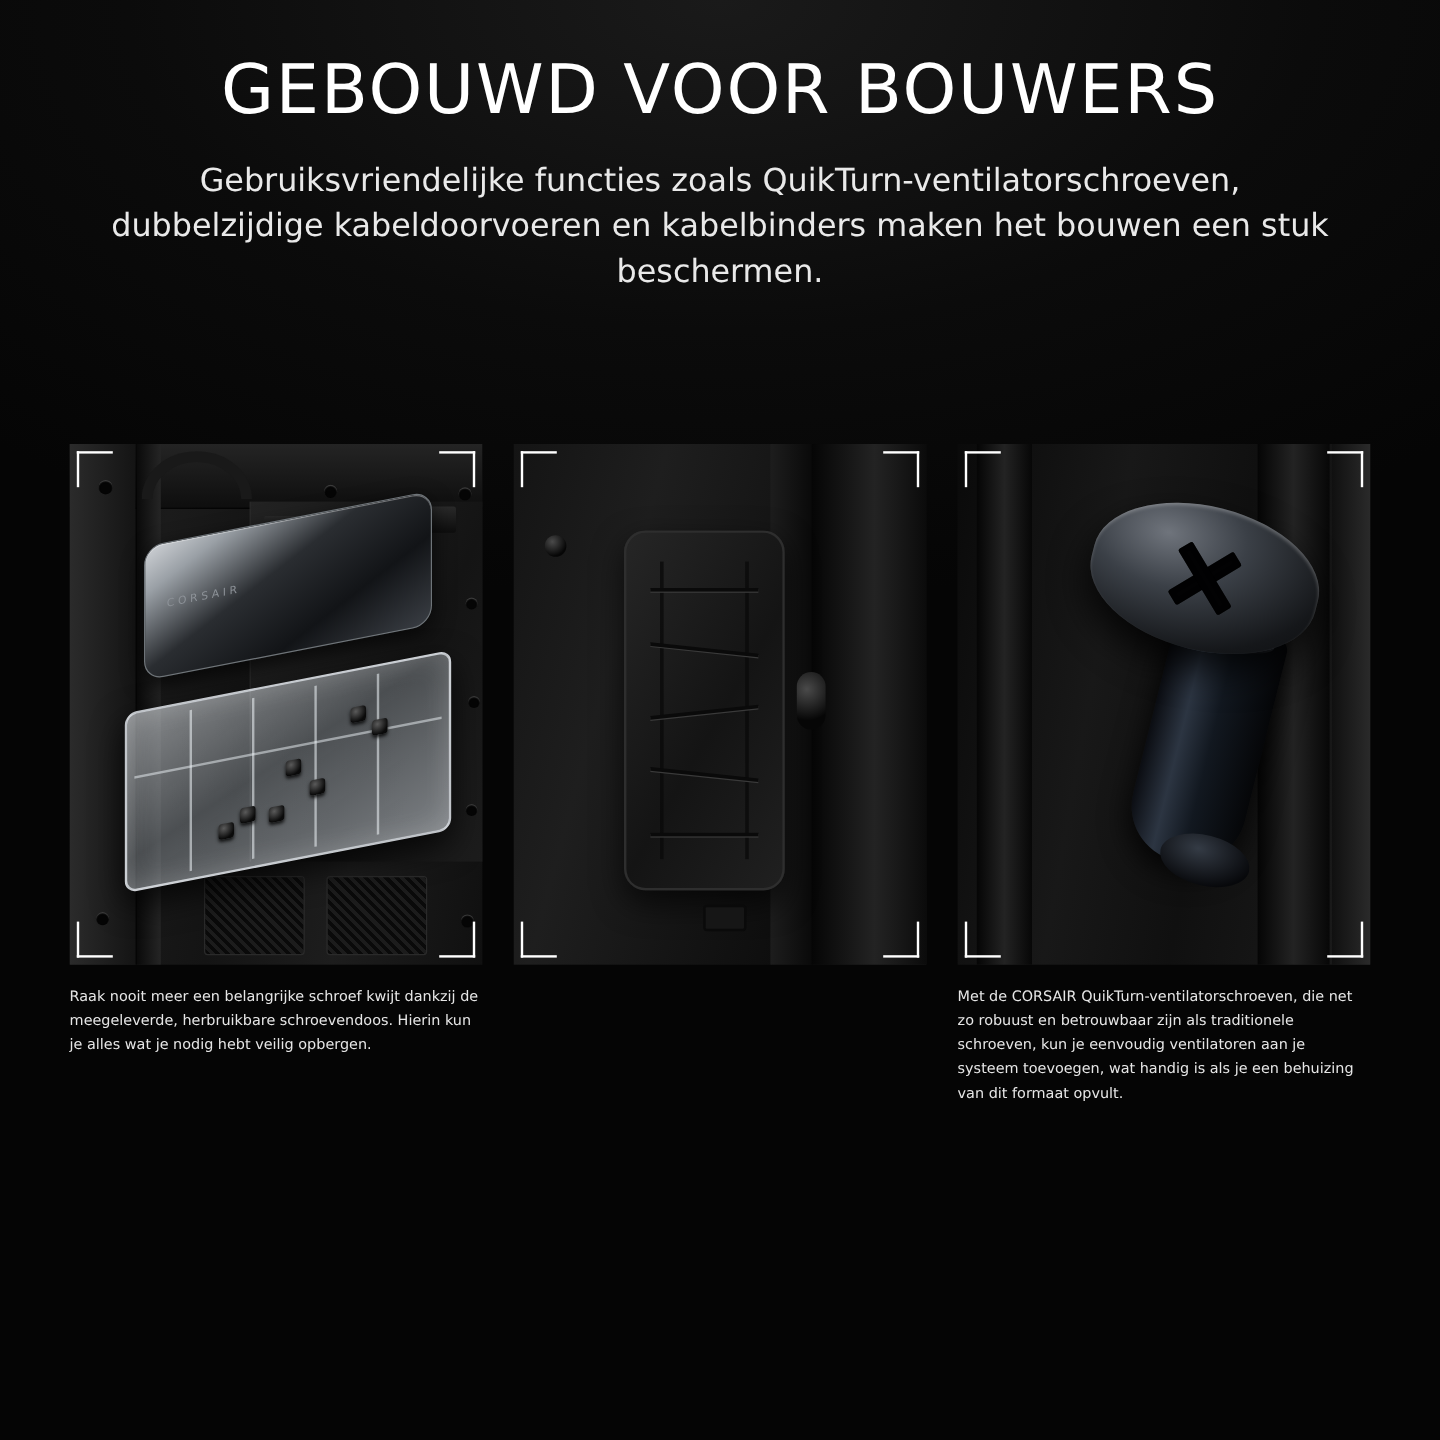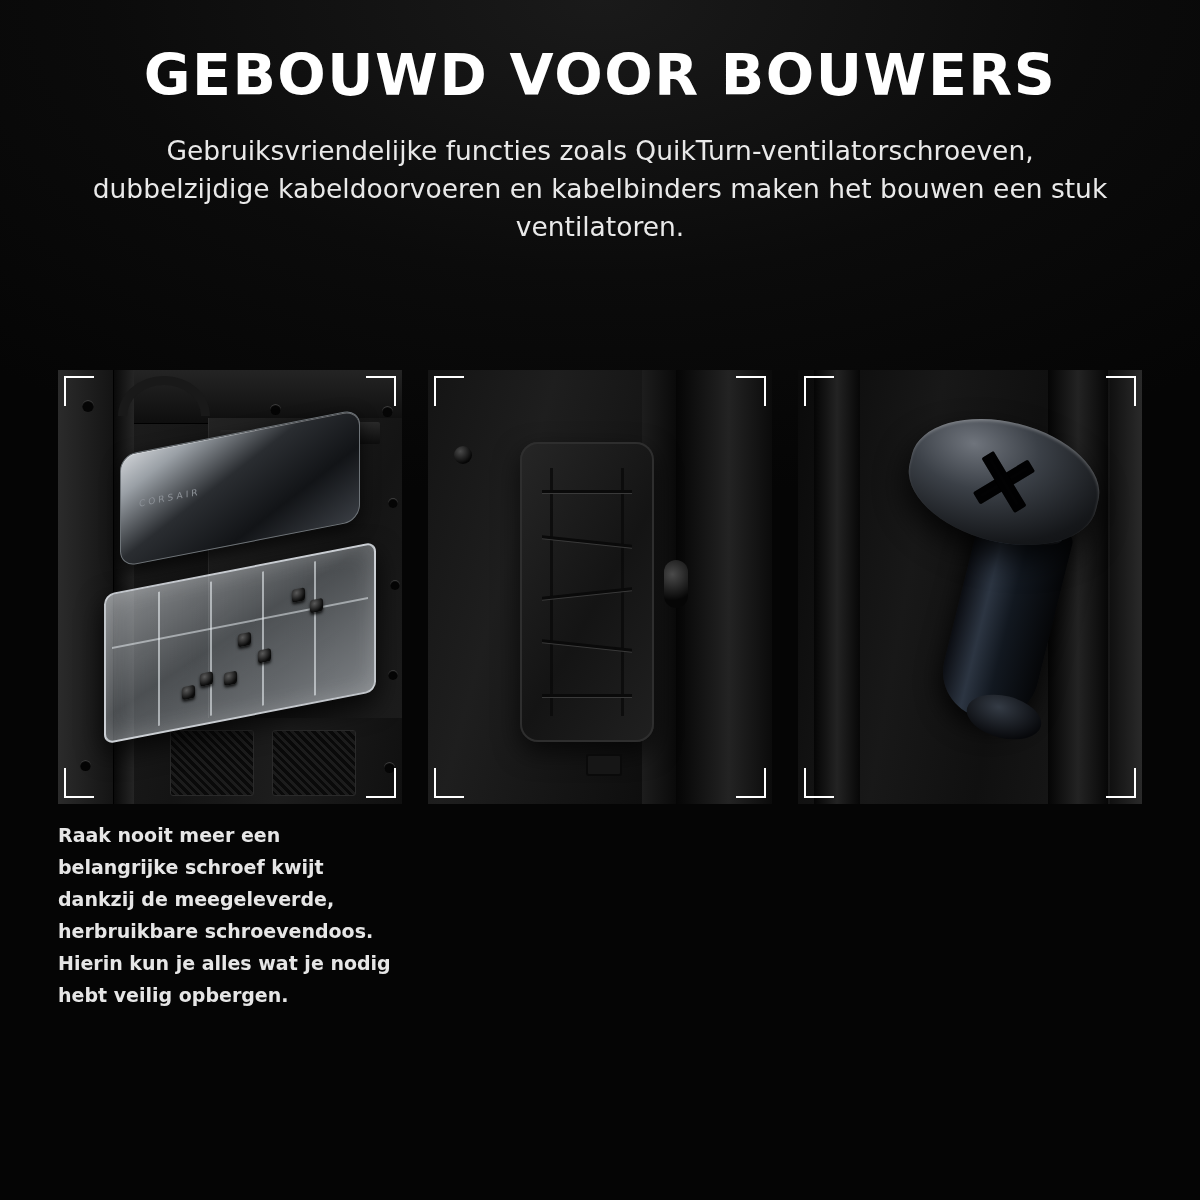--- a/index.html
+++ b/index.html
@@ -21,21 +21,21 @@
     padding: 0;
   }
 
   
   .header {
     padding-top: 46px;
     text-align: center;
   }
   .headline {
     font-family: "DejaVu Sans", sans-serif;
-    font-weight: 700;
+    font-weight: 400;
     font-size: 57px;
     letter-spacing: 1.5px;
     line-height: 1.05;
     color: #ffffff;
     text-transform: uppercase;
   }
   .subhead {
     margin: 26px auto 0 auto;
     width: 1050px;
     font-size: 26.5px;
@@ -86,24 +86,24 @@
     margin-top: 42px;
     font-size: 20.5px;
     font-weight: 700;
     letter-spacing: 0.4px;
     line-height: 1.32;
     text-transform: uppercase;
     color: #ffffff;
   }
   .card-body {
     margin-top: 16px;
-    font-size: 19px;
+    font-size: 12px;
     line-height: 1.68;
     color: #e6e6e6;
-    font-weight: 700;
+    font-weight: 400;
   }
 
   
   .case-bg {
     position: absolute; inset: 0;
     background:
       linear-gradient(100deg, #121212 0%, #1b1b1b 22%, #141414 45%, #1d1d1d 70%, #101010 100%);
   }
   .case-panel-left {
     position: absolute; left: 0; top: 0; width: 56px; height: 100%;
@@ -275,21 +275,21 @@
     border-radius: 50%;
   }
 </style>
 </head>
 <body>
 
 <div class="page">
 
   <div class="header">
     <h1 class="headline">GEBOUWD VOOR BOUWERS</h1>
-    <p class="subhead">Gebruiksvriendelijke functies zoals QuikTurn-ventilatorschroeven, dubbelzijdige kabeldoorvoeren en kabelbinders maken het bouwen een stuk ventilatoren.</p>
+    <p class="subhead">Gebruiksvriendelijke functies zoals QuikTurn-ventilatorschroeven, dubbelzijdige kabeldoorvoeren en kabelbinders maken het bouwen een stuk beschermen.</p>
   </div>
 
   <div class="cards">
 
     <div class="card">
       <div class="figure">
         <div class="img">
           <div class="case-bg"></div>
           <div class="case-top-strip"></div>
           <div class="case-panel-left"></div>
@@ -373,16 +373,17 @@
           <div class="screw-collar"></div>
           <div class="screw-head">
             <span class="screw-cross"></span>
           </div>
         </div>
         <span class="bracket tl"></span>
         <span class="bracket tr"></span>
         <span class="bracket bl"></span>
         <span class="bracket br"></span>
       </div>
+      <p class="card-body">Met de CORSAIR QuikTurn-ventilatorschroeven, die net zo robuust en betrouwbaar zijn als traditionele schroeven, kun je eenvoudig ventilatoren aan je systeem toevoegen, wat handig is als je een behuizing van dit formaat opvult.</p>
     </div>
 
   </div>
 </div>
 
 </body></html>

